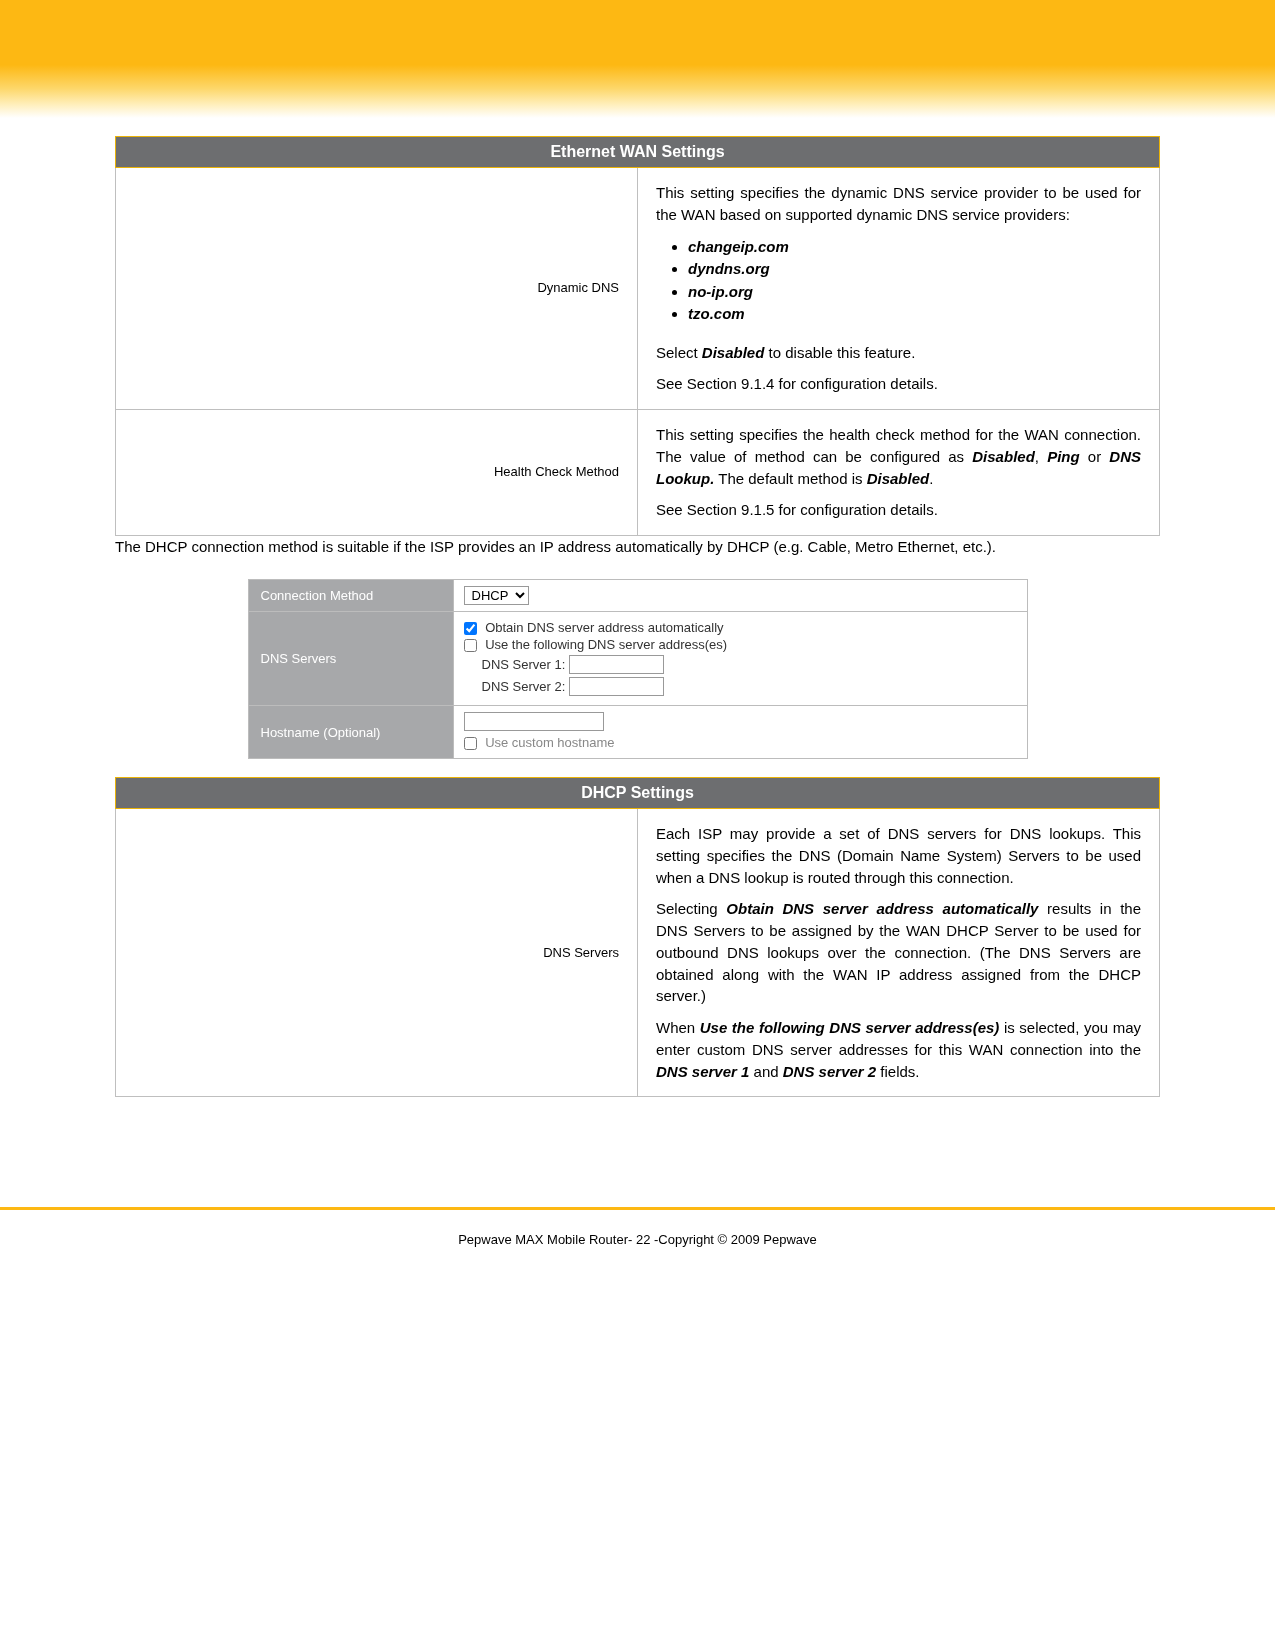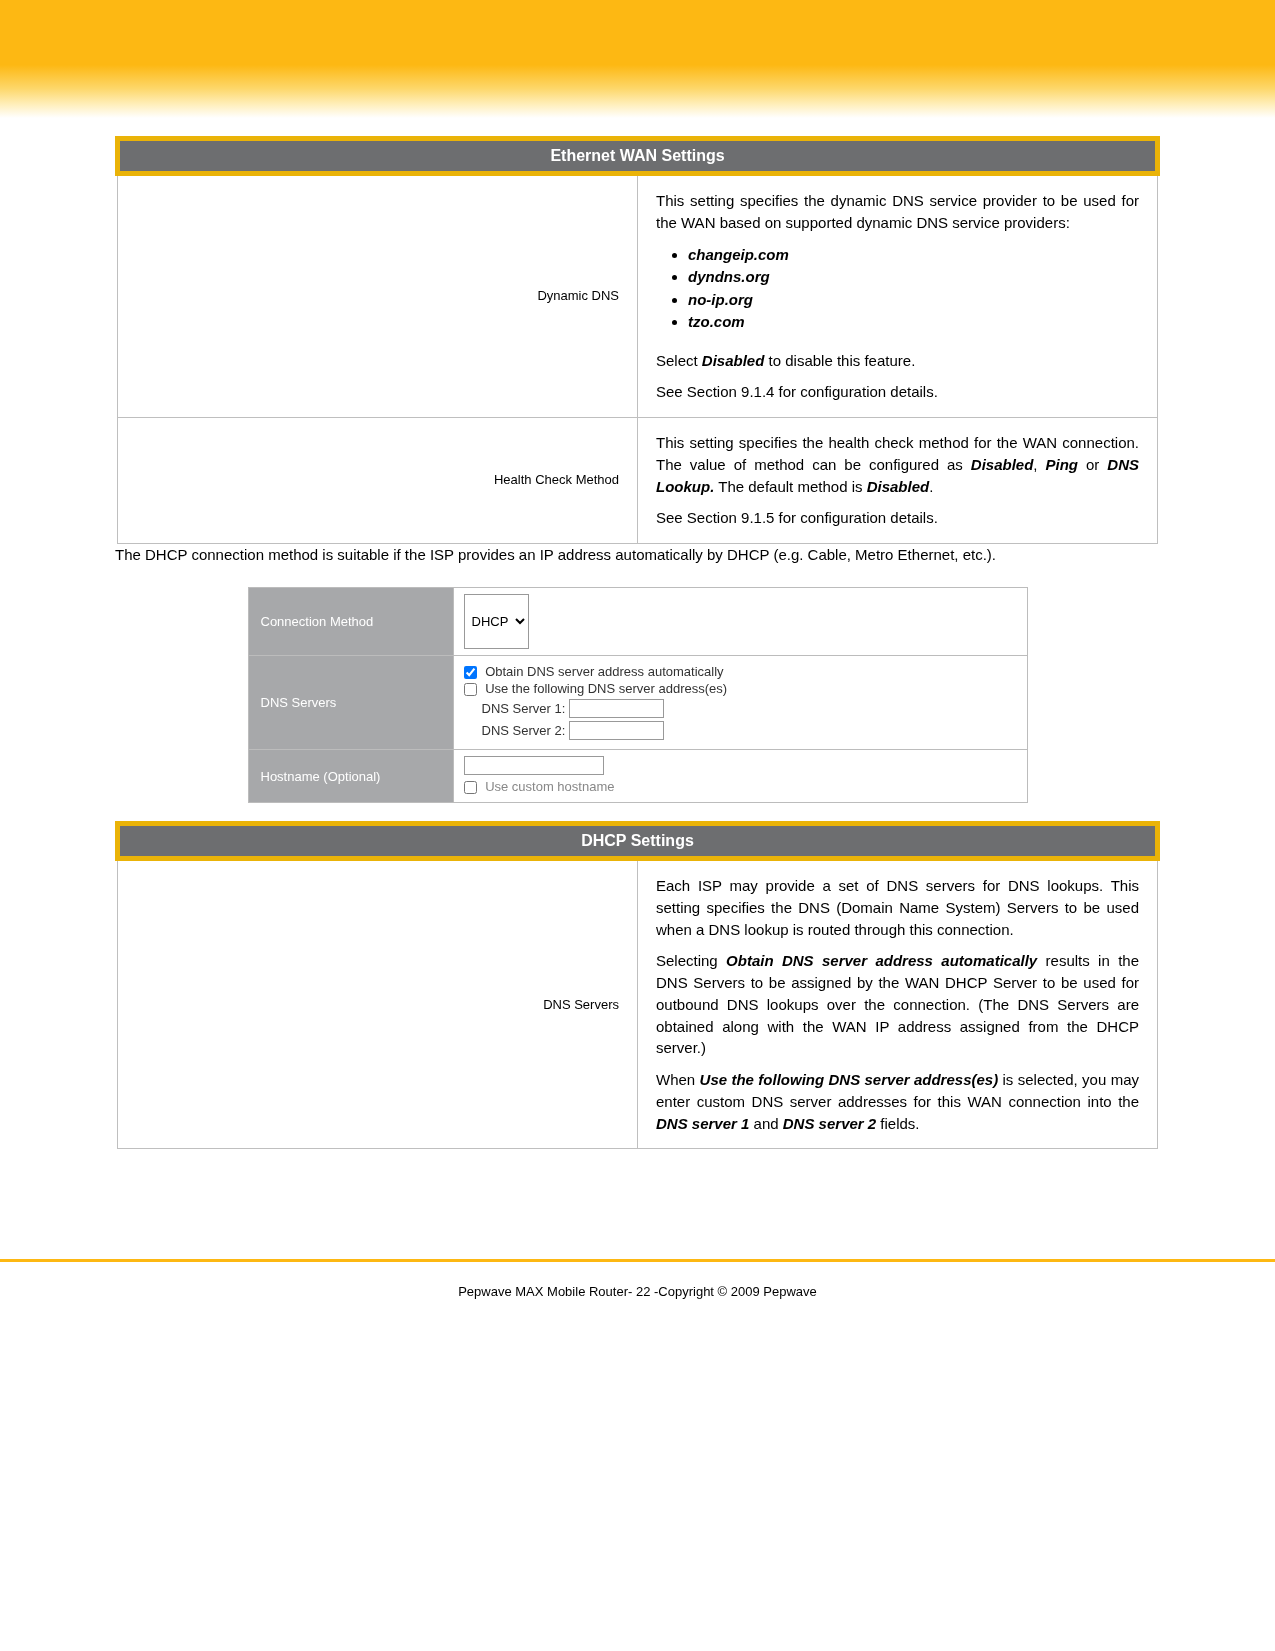--- a/index.html
+++ b/index.html
@@ -23,21 +23,21 @@
     border-collapse: collapse;
     table-layout: fixed;
   }
   table.settings th {
     background: #6d6e70;
     color: #fff;
     font-weight: bold;
     text-align: center;
     padding: 6px 8px;
     font-size: 16px;
-    border: 5px solid #eab308;
+    border: 1px solid #eab308;
   }
   table.settings td {
     border: 1px solid #bfbfbf;
     padding: 14px 18px;
     vertical-align: middle;
   }
   table.settings td.label {
     text-align: right;
     width: 155px;
     font-size: 13px;
@@ -91,21 +91,21 @@
     padding: 8px 12px;
     vertical-align: middle;
   }
   table.form td.fval {
     background: #fff;
     padding: 6px 10px;
     color: #333;
   }
   table.form select {
     font-size: 13px;
-    padding: 18px 3px;
+    padding: 0 3px;
     border: 1px solid #999;
     background: #fff;
     text-align: center;
   }
   table.form input[type=text] {
     width: 95px;
     font-size: 13px;
     padding: 1px 3px;
     border: 1px solid #999;
   }

